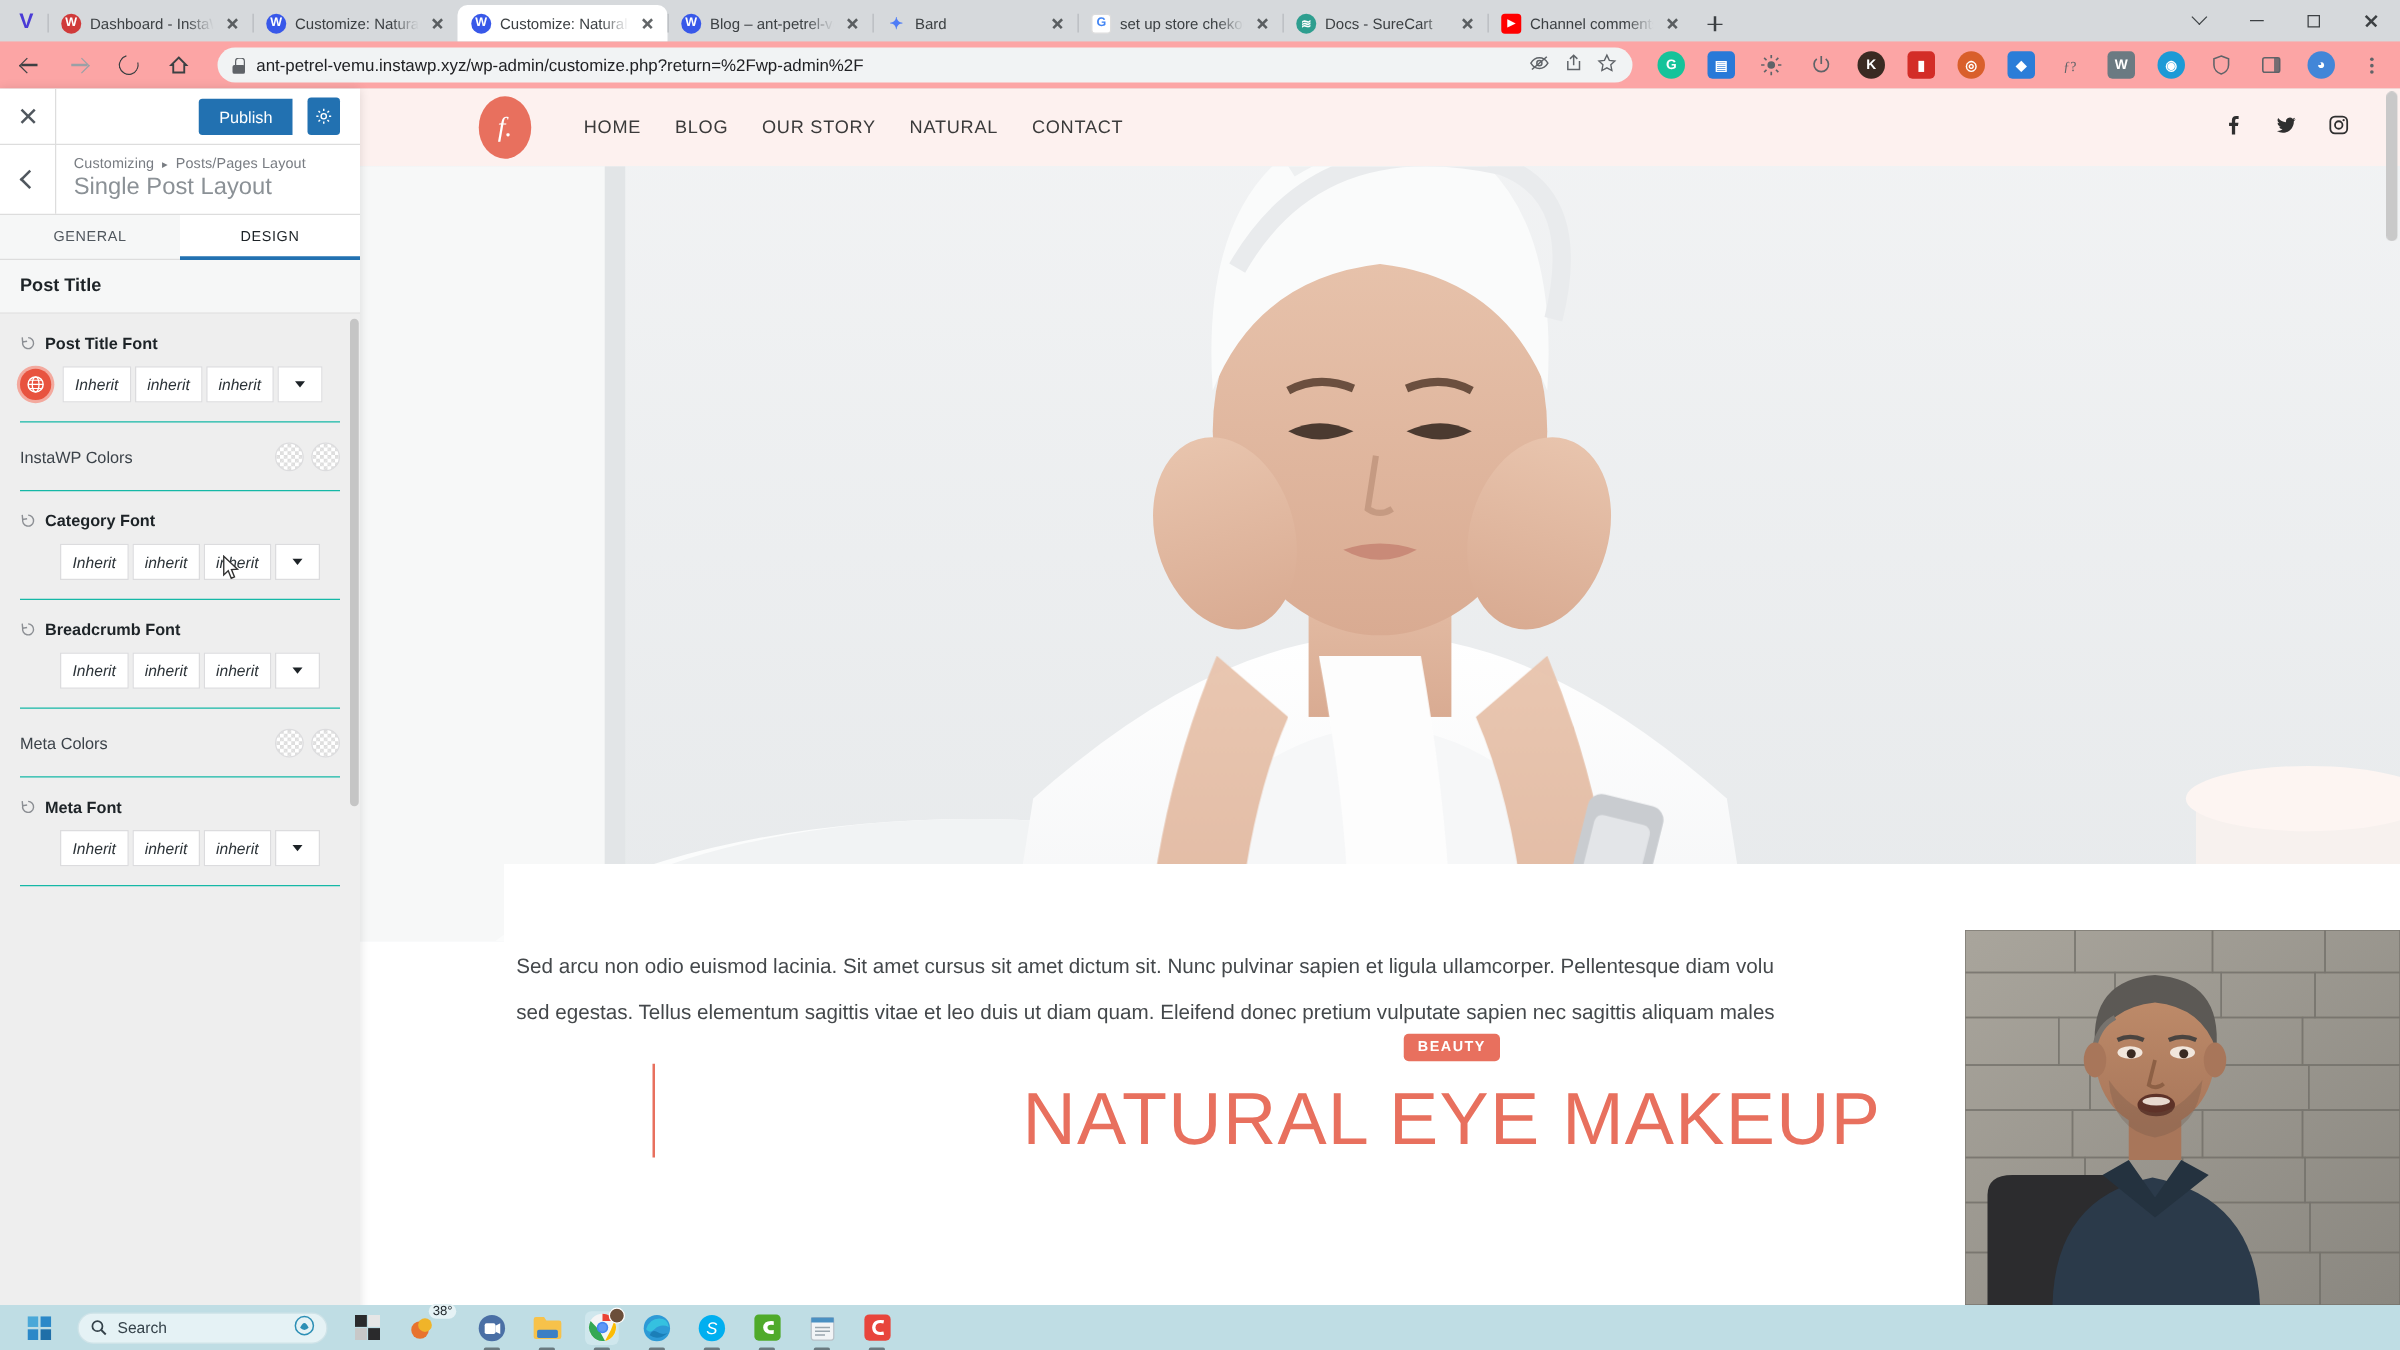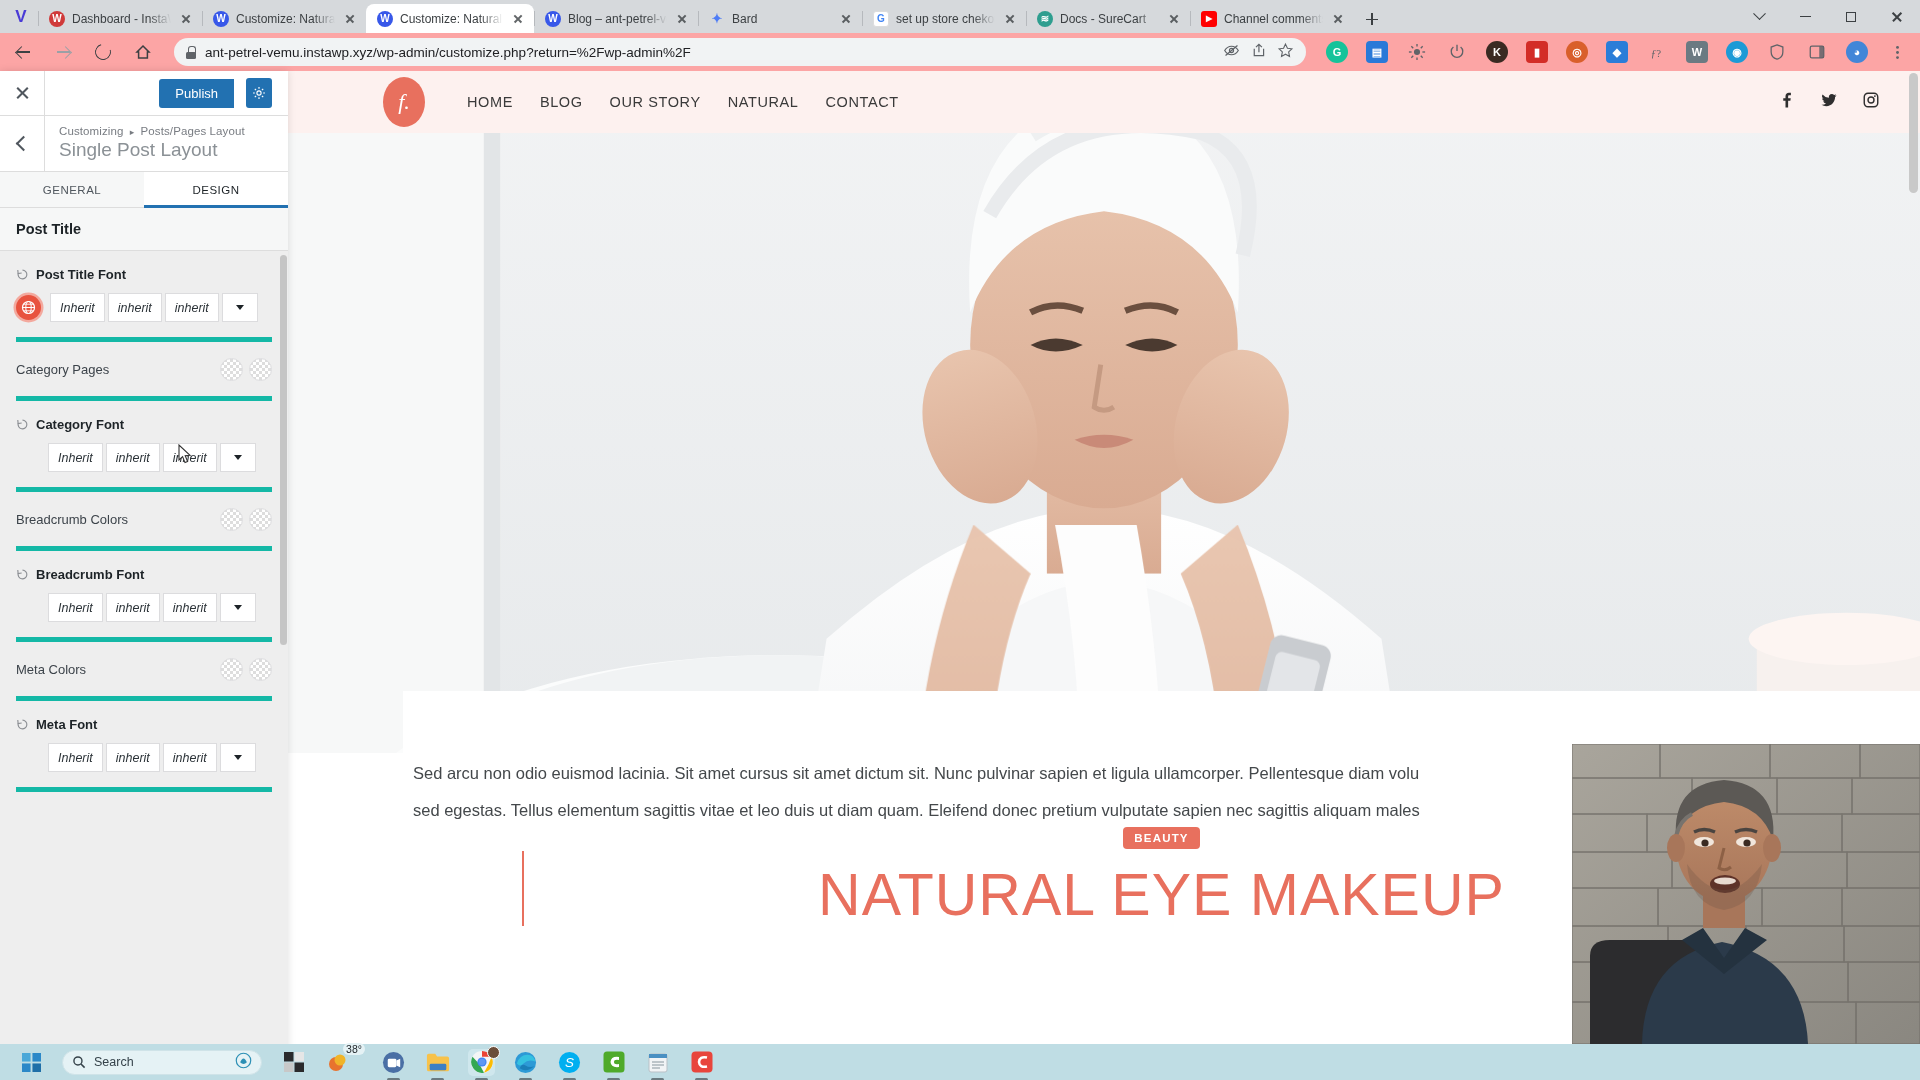--- a/index.html
+++ b/index.html
@@ -107,21 +107,21 @@
 
   .cz-tabs { display:flex; background:#f6f7f7; border-bottom:1px solid #ddd; }
   .cz-tab { flex:1; text-align:center; font-size:11.5px; letter-spacing:.5px; color:#50575e; padding:12px 0 11px; position:relative; }
   .cz-tab.active { background:#fff; color:#1d2327; }
   .cz-tab.active::after { content:""; position:absolute; left:0; right:0; bottom:-1px; height:3px; background:#2271b1; }
 
   .cz-sechead { background:#f6f7f7; padding:13px 16px; font-size:14.5px; font-weight:700; color:#1d2327; border-bottom:1px solid #ddd; }
 
   .cz-body { flex:1; overflow:hidden; position:relative; background:#eee; padding-bottom:34px; }
   .scrollin { position:absolute; inset:0; padding:0 16px; }
-  .ctl { padding:16px 0 15px; border-bottom:5px solid #14b8a6; }
+  .ctl { padding:16px 0 15px; border-bottom:1px solid #14b8a6; }
   .ctl-label { font-size:13px; color:#1d2327; font-weight:600; display:flex; align-items:center; gap:7px; }
   .ctl-label.plain { font-weight:400; color:#3c434a; }
   .reset { width:13px; height:13px; flex:0 0 13px; position:relative; }
   .reset svg { display:block; }
   .row { display:flex; align-items:center; gap:3px; margin-top:11px; padding-left:32px;font-style:italic; }
   .row.with-globe { padding-left:0; gap:3px; }
   .globe { width:25px; height:25px; border-radius:50%; background:#e8533f; flex:0 0 25px;
            display:flex; align-items:center; justify-content:center; margin-right:6px;
            box-shadow:0 0 0 2.5px #f3a99e; }
   .selbox {
@@ -445,21 +445,21 @@
                 <span class="selbox">Inherit</span>
                 <span class="selbox">inherit</span>
                 <span class="selbox">inherit</span>
                 <span class="selbox arrow">
                   <span class="caret"></span>
                 </span>
               </div>
             </div>
             <div class="ctl">
               <div class="colorrow">
-                <div class="ctl-label plain">Category Pages</div>
+                <div class="ctl-label plain">InstaWP Colors</div>
                 <div class="swatches">
                   <div class="swatch"></div>
                   <div class="swatch"></div>
                 </div>
               </div>
             </div>
             <div class="ctl">
               <div class="ctl-label">
                 <span class="reset">
                   <svg width="13" height="13" viewBox="0 0 16 16">
@@ -469,29 +469,20 @@
                 </span>
                 <span>Category Font</span>
               </div>
               <div class="row">
                 <span class="selbox">Inherit</span>
                 <span class="selbox">inherit</span>
                 <span class="selbox">inherit</span>
                 <span class="selbox arrow">
                   <span class="caret"></span>
                 </span>
-              </div>
-            </div>
-            <div class="ctl">
-              <div class="colorrow">
-                <div class="ctl-label plain">Breadcrumb Colors</div>
-                <div class="swatches">
-                  <div class="swatch"></div>
-                  <div class="swatch"></div>
-                </div>
               </div>
             </div>
             <div class="ctl">
               <div class="ctl-label">
                 <span class="reset">
                   <svg width="13" height="13" viewBox="0 0 16 16">
                     <path d="M8 2.6 A5.4 5.4 0 1 1 2.8 6.4" fill="none" stroke="#8c8f94" stroke-width="1.4"></path>
                     <path d="M2.2 2.4 L2.6 6.8 L7 6.2" fill="none" stroke="#8c8f94" stroke-width="1.4"></path>
                   </svg>
                 </span>

